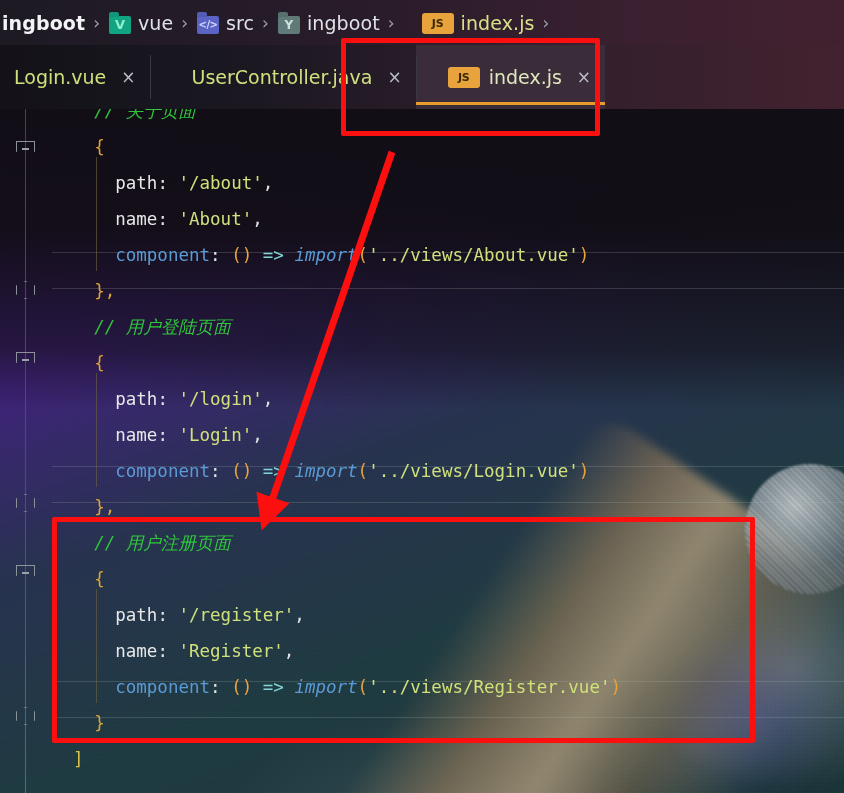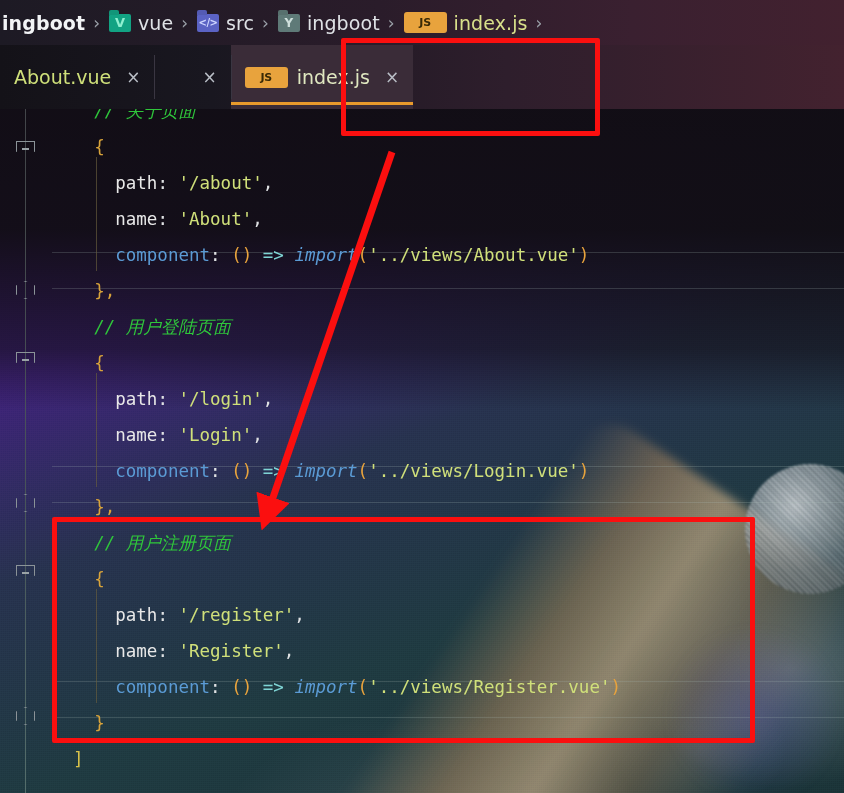--- a/index.html
+++ b/index.html
@@ -15,43 +15,43 @@
   .breadcrumb{
     position:absolute; left:0; top:0; width:844px; height:45px;
     background:linear-gradient(90deg,#1d1a24 0%, #2a1c2a 45%, #3a2030 75%, #42212f 100%);
     display:flex; align-items:center; padding-left:2px; gap:2px;
     font-size:19px; color:#cfd2d6; white-space:nowrap; overflow:hidden;
   }
   .bc-text{ color:#dfe2e6; letter-spacing:.1px; }
   .bc-text.bold{ font-weight:bold; color:#f2f4f6; }
   .bc-text.file{ color:#d8e08a; }
   .bc-sep{ color:#9aa0a8; font-size:17px; padding:0 7px 0 6px; }
-  .bc-item{ display:flex; align-items:center; gap:7px; }
+  .bc-item{ display:flex; align-items:flex-end; gap:7px; }
 
   .folder-ico{
     position:relative; width:22px; height:18px; border-radius:2px;
     display:flex; align-items:center; justify-content:center;
     font-size:11px; font-weight:bold; color:#ffffff; line-height:1;
   }
   .folder-ico::before{
     content:""; position:absolute; left:0; top:-4px; width:10px; height:5px;
     border-radius:2px 2px 0 0; background:inherit; filter:brightness(.92);
   }
   .fld-vue{ background:#12a383; }
   .fld-vue .g{ color:#8ef0d0; font-size:13px; font-weight:bold; }
   .fld-src{ background:#5b63c4; }
   .fld-src .g{ color:#cfd6ff; font-size:10px; font-weight:bold; letter-spacing:-.5px;}
   .fld-router{ background:#5f7a78; }
   .fld-router .g{ color:#cfe0dd; font-size:12px; font-weight:bold; }
 
   .js-ico{
-    width:43px; height:21px; border-radius:3px; background:#e8a33d;
+    width:32px; height:21px; border-radius:3px; background:#e8a33d;
     color:#3a2a06; font-size:11px; font-weight:bold;
     display:flex; align-items:center; justify-content:center;
-    font-family:"DejaVu Sans", sans-serif; letter-spacing:-.3px;
+    font-family:"DejaVu Sans", sans-serif; letter-spacing:-.3px;margin-left:18px;
   }
 
   
   .tabbar{
     position:absolute; left:0; top:45px; width:844px; height:64px;
     background:linear-gradient(90deg,#141218 0%, #191720 25%, #2e1e2c 60%, #43222f 100%);
     display:flex; align-items:stretch;
   }
   .tab{
     display:flex; align-items:center; gap:9px;
@@ -245,26 +245,27 @@
     <div class="bc-item">
       <span class="js-ico">JS</span>
       <span class="bc-text file">index.js</span>
     </div>
     <span class="bc-sep">›</span>
   </div>
 
   <div class="tabbar">
 
     <div class="tab">
-      <span class="tab-label">About.vue</span>
+      <span class="tab-label">Login.vue</span>
       <span class="tab-close">×</span>
     </div>
 
     <div class="tab">
       <span class="java-ico"><span class="hex"></span></span>
+      <span class="tab-label java">UserController.java</span>
       <span class="tab-close">×</span>
     </div>
 
     <div class="tab active">
       <span class="js-ico">JS</span>
       <span class="tab-label jsfile">index.js</span>
       <span class="tab-close">×</span>
       <span class="tab-underline"></span>
     </div>
   </div>

